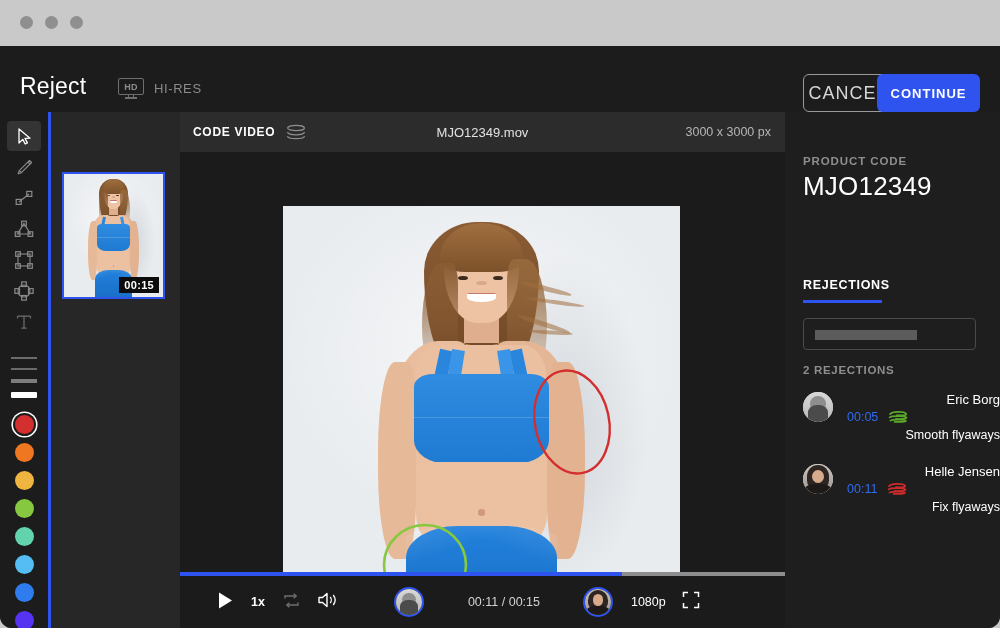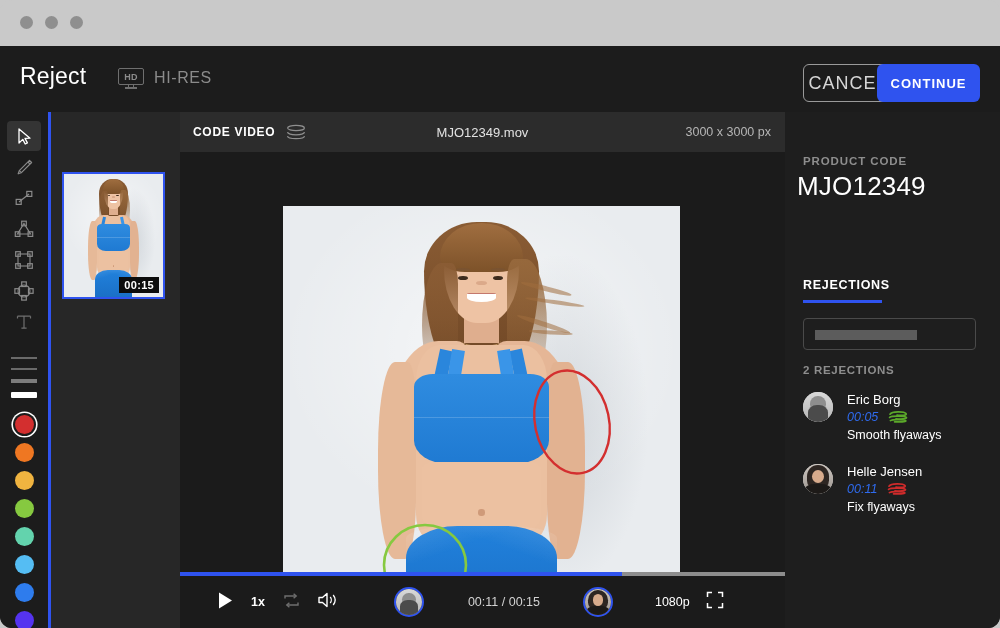--- a/index.html
+++ b/index.html
@@ -25,21 +25,21 @@
 
   
   .window {
     position: absolute; left: 0; top: 46px; width: 1000px; height: 582px;
     background: #1c1c1c; overflow: hidden;
     border-bottom-left-radius: 12px; border-bottom-right-radius: 12px;
   }
 
   
   .appheader {
-    position: absolute; left: 0; top: 0; width: 1000px; height: 66px;
+    position: absolute; left: 0; top: 10px; width: 1000px; height: 66px;
     background: #1c1c1c;
   }
   .app-title {
     position: absolute; left: 20px; top: 17px;
     color: #ffffff; font-size: 23px; font-weight: 400; letter-spacing: .2px;
   }
   .hd-group {
     position: absolute; left: 118px; top: 22px;
     display: flex; align-items: center; gap: 10px;
   }
@@ -51,21 +51,21 @@
     display: flex; align-items: center; justify-content: center;
     color: #8b8b8b; font-size: 9px; font-weight: 700; letter-spacing: .3px;
   }
   .hd-stand {
     position: absolute; left: 10px; top: 17px; width: 6px; height: 3px;
     border-left: 1.6px solid #6f6f6f; border-right: 1.6px solid #6f6f6f;
   }
   .hd-foot {
     position: absolute; left: 7px; top: 19px; width: 12px; height: 1.6px; background: #6f6f6f;
   }
-  .hires-label { color: #8b8b8b; font-size: 16px; font-weight: 400; letter-spacing: .6px; }
+  .hires-label { color: #8b8b8b; font-size: 13px; font-weight: 400; letter-spacing: .6px; }
 
   .btn-cancel {
     position: absolute; right: 107px; top: 18px;
     width: 90px; height: 38px; border-radius: 6px;
     border: 1.4px solid #9a9a9a; background: transparent;
     color: #d6d6d6; font-size: 18px; font-weight: 400; letter-spacing: 1px;
     font-family: "Liberation Sans", sans-serif; cursor: pointer;
   }
   .btn-continue {
     position: absolute; right: 20px; top: 18px;
@@ -270,34 +270,34 @@
   .pb-rate { margin-left: 17px; color: #ffffff; font-size: 12.5px; font-weight: 700; cursor: pointer; }
   .pb-loop { margin-left: 17px; cursor: pointer; }
   .pb-vol { margin-left: 16px; cursor: pointer; }
   .pb-av {
     width: 30px; height: 30px; border-radius: 50%; overflow: hidden;
     border: 2px solid #2f53ef; position: relative; cursor: pointer;
   }
   .pb-av1 { margin-left: 55px; }
   .pb-time { margin-left: 44px; color: #d2d2d2; font-size: 12.5px; }
   .pb-av2 { margin-left: 43px; }
-  .pb-res { margin-left: 42px; color: #ffffff; font-size: 12.5px; cursor: pointer; }
+  .pb-res { margin-left: 18px; color: #ffffff; font-size: 12.5px; cursor: pointer; }
   .pb-fs { margin-left: 16px; cursor: pointer; }
 
   
   .rightpanel {
     position: absolute; left: 785px; top: 66px; width: 215px; height: 516px;
     background: #1e1e1e;
   }
   .rp-kicker {
     position: absolute; left: 18px; top: 43px;
     color: #8e8e8e; font-size: 11.5px; font-weight: 700; letter-spacing: .9px;
   }
   .rp-code {
-    position: absolute; left: 12px; top: 59px;
+    position: absolute; left: 18px; top: 59px;
     color: #ffffff; font-size: 26px; font-weight: 400; letter-spacing: .2px;
   }
   .rp-tab {
     position: absolute; left: 18px; top: 166px;
     color: #ffffff; font-size: 12.5px; font-weight: 700; letter-spacing: .7px; cursor: pointer;
   }
   .rp-tab-underline {
     position: absolute; left: 18px; top: 188px; width: 79px; height: 3px; background: #2f53ef;
   }
   .rp-search {
@@ -310,23 +310,23 @@
   .rp-count {
     position: absolute; left: 18px; top: 252px;
     color: #8e8e8e; font-size: 11.5px; font-weight: 700; letter-spacing: .7px;
   }
   .rj-list { position: absolute; left: 0; top: 280px; width: 215px; }
   .rj { position: relative; padding: 0 0 22px 18px; }
   .rj-av {
     position: absolute; left: 18px; top: 0; width: 30px; height: 30px;
     border-radius: 50%; overflow: hidden; background: #cfcfcf;
   }
-  .rj-body { margin-left: 44px; }
+  .rj-body { margin-left: 44px; text-align: right; }
   .rj-name { color: #ffffff; font-size: 13px; }
-  .rj-meta { display: flex; align-items: center; gap: 9px; margin-top: 3px; font-style: italic; }
+  .rj-meta { display: flex; align-items: center; gap: 9px; margin-top: 3px; }
   .rj-time { color: #2f6bef; font-size: 12.5px; cursor: pointer; }
   .rj-note { color: #ffffff; font-size: 12.5px; margin-top: 4px; }
 
   
   .av-a { position: absolute; inset: 0; background: linear-gradient(180deg,#d9d9d9,#b6b6b6); }
   .av-a .f { position: absolute; left: 24%; top: 14%; width: 52%; height: 52%; background: #8e8e8e; border-radius: 50%; }
   .av-a .b { position: absolute; left: 16%; top: 44%; width: 68%; height: 56%; background: #4b4b4b; border-radius: 44% 44% 20% 20%; }
   .av-b { position: absolute; inset: 0; background: linear-gradient(180deg,#cdc6c0,#9b948e); }
   .av-b .h { position: absolute; left: 12%; top: 4%; width: 76%; height: 78%; background: #2e2622; border-radius: 50% 50% 38% 38%; }
   .av-b .f { position: absolute; left: 30%; top: 20%; width: 40%; height: 44%; background: #d8ab8c; border-radius: 50%; }

